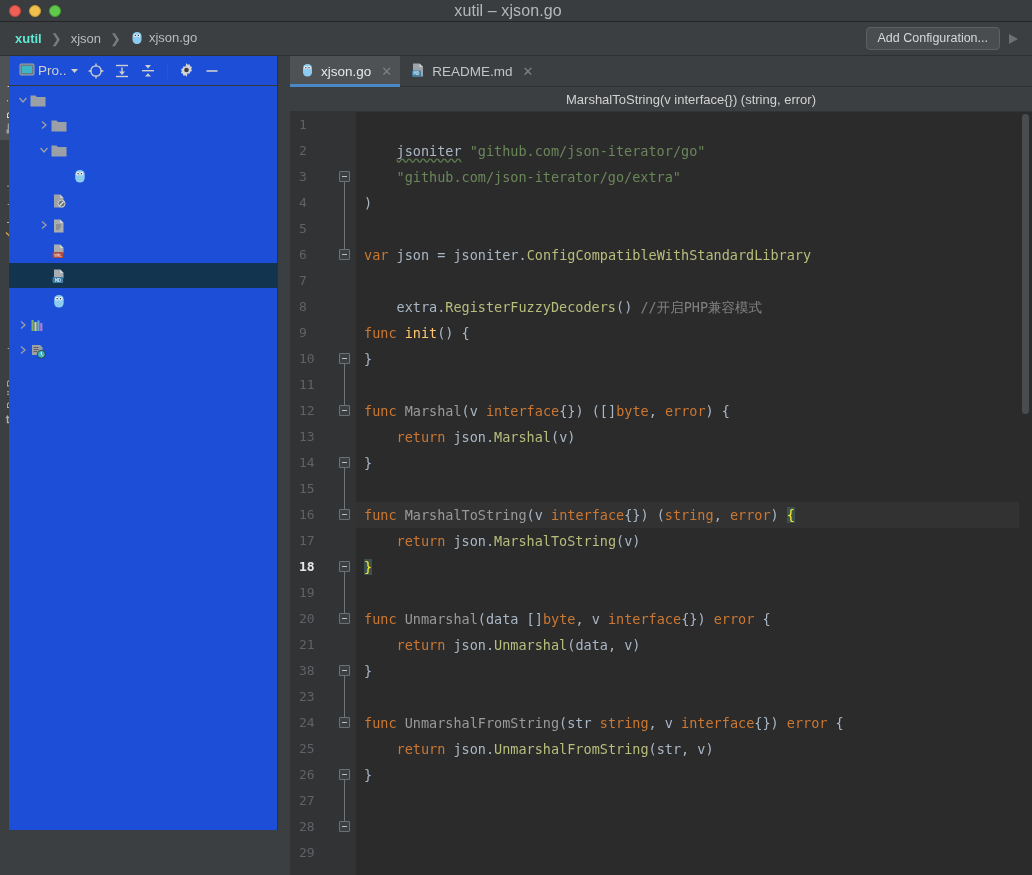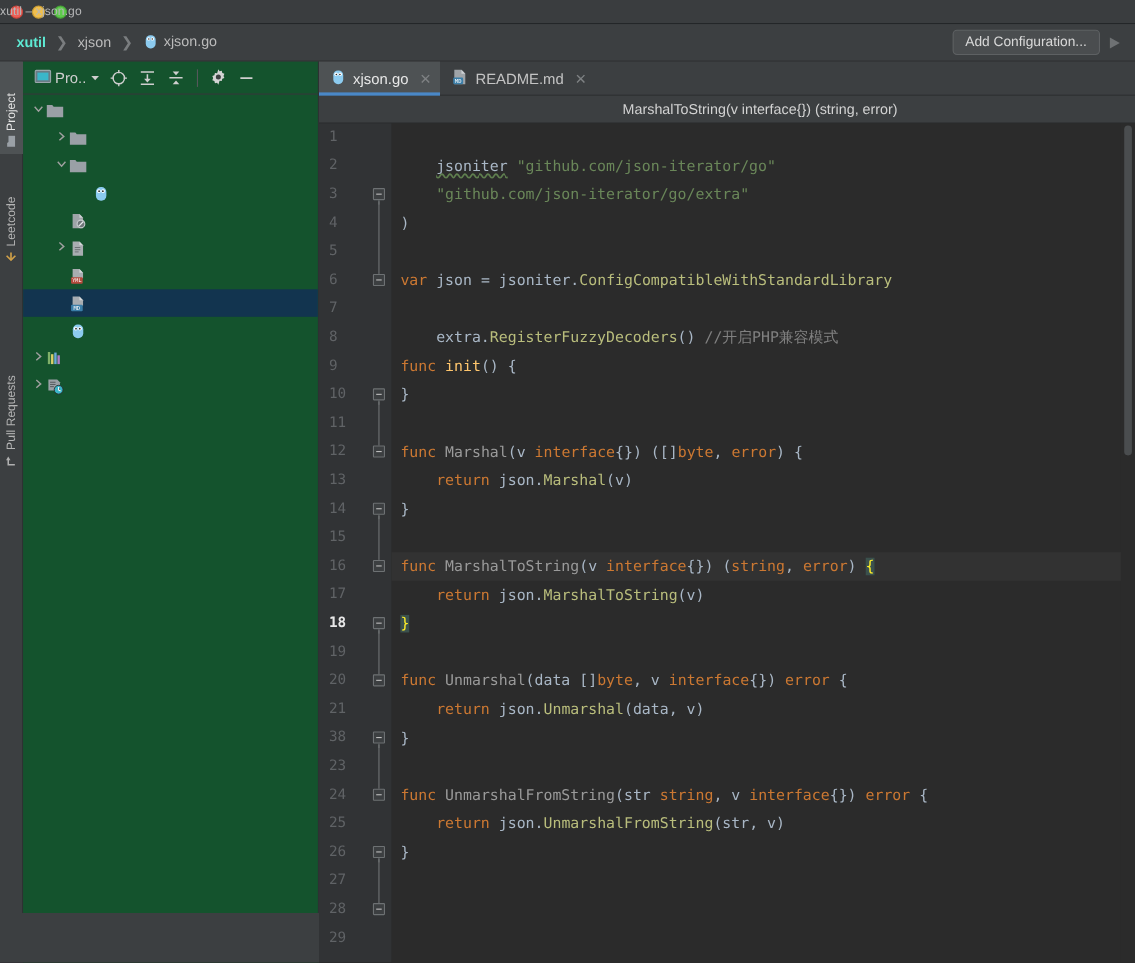--- a/index.html
+++ b/index.html
@@ -19,22 +19,22 @@
     background: #3a3d3f;
     border-bottom: 1px solid #222426;
     display: flex; align-items: center;
   }
   .traffic { display: flex; gap: 8px; padding-left: 9px; }
   .dot { width: 12px; height: 12px; border-radius: 50%; }
   .dot.red    { background: #ee5f56; border: 1px solid #c7453c; }
   .dot.yellow { background: #f0bf4c; border: 1px solid #c79b34; }
   .dot.green  { background: #5fc94c; border: 1px solid #46a337; }
   .window-title {
-    position: absolute; left: 0; right: 16px; text-align: left;
-    font-size: 11px; color: #b6b7b8; letter-spacing: .1px;
+    position: absolute; left: 0; right: 16px; text-align: center;
+    font-size: 16px; color: #b6b7b8; letter-spacing: .1px;
   }
 
   
   .navbar {
     position: absolute; top: 22px; left: 0; width: 1032px; height: 34px;
     background: #3c3f41; border-bottom: 1px solid #2e3133;
     display: flex; align-items: center; padding: 0 6px 0 12px;
   }
   .crumbs { display: flex; align-items: center; gap: 3px; flex: 1; }
   .crumb { font-size: 13px; color: #bbbbbb; padding: 1px 3px; white-space: nowrap; }
@@ -62,22 +62,22 @@
     writing-mode: vertical-rl; transform: rotate(180deg);
     font-size: 11px; color: #b4b4b4;
     display: flex; align-items: center; justify-content: flex-start;
     padding: 6px 0; gap: 5px; white-space: nowrap;
   }
   .vtab.active { background: #4e5254; color: #e4e4e4; }
   .vtab .vico { transform: rotate(90deg); display: inline-block; }
 
   
   .panel {
-    position: absolute; top: 56px; left: 21px; width: 269px; height: 819px;
-    background: #14532d; border-right: 1px solid #2e3133;
+    position: absolute; top: 56px; left: 9px; width: 269px; height: 819px;
+    background: #1d4ed8; border-right: 1px solid #2e3133;
     overflow: hidden;
     text-align: right;
   }
   .panel-toolbar {
     height: 30px; display: flex; align-items: center; gap: 2px;
     padding-left: 7px; border-bottom: 1px solid #35383a;
   }
   .pt-btn {
     display: flex; align-items: center; gap: 3px;
     height: 24px; padding: 0 3px; color: #cfcfcf; font-size: 13.5px;

